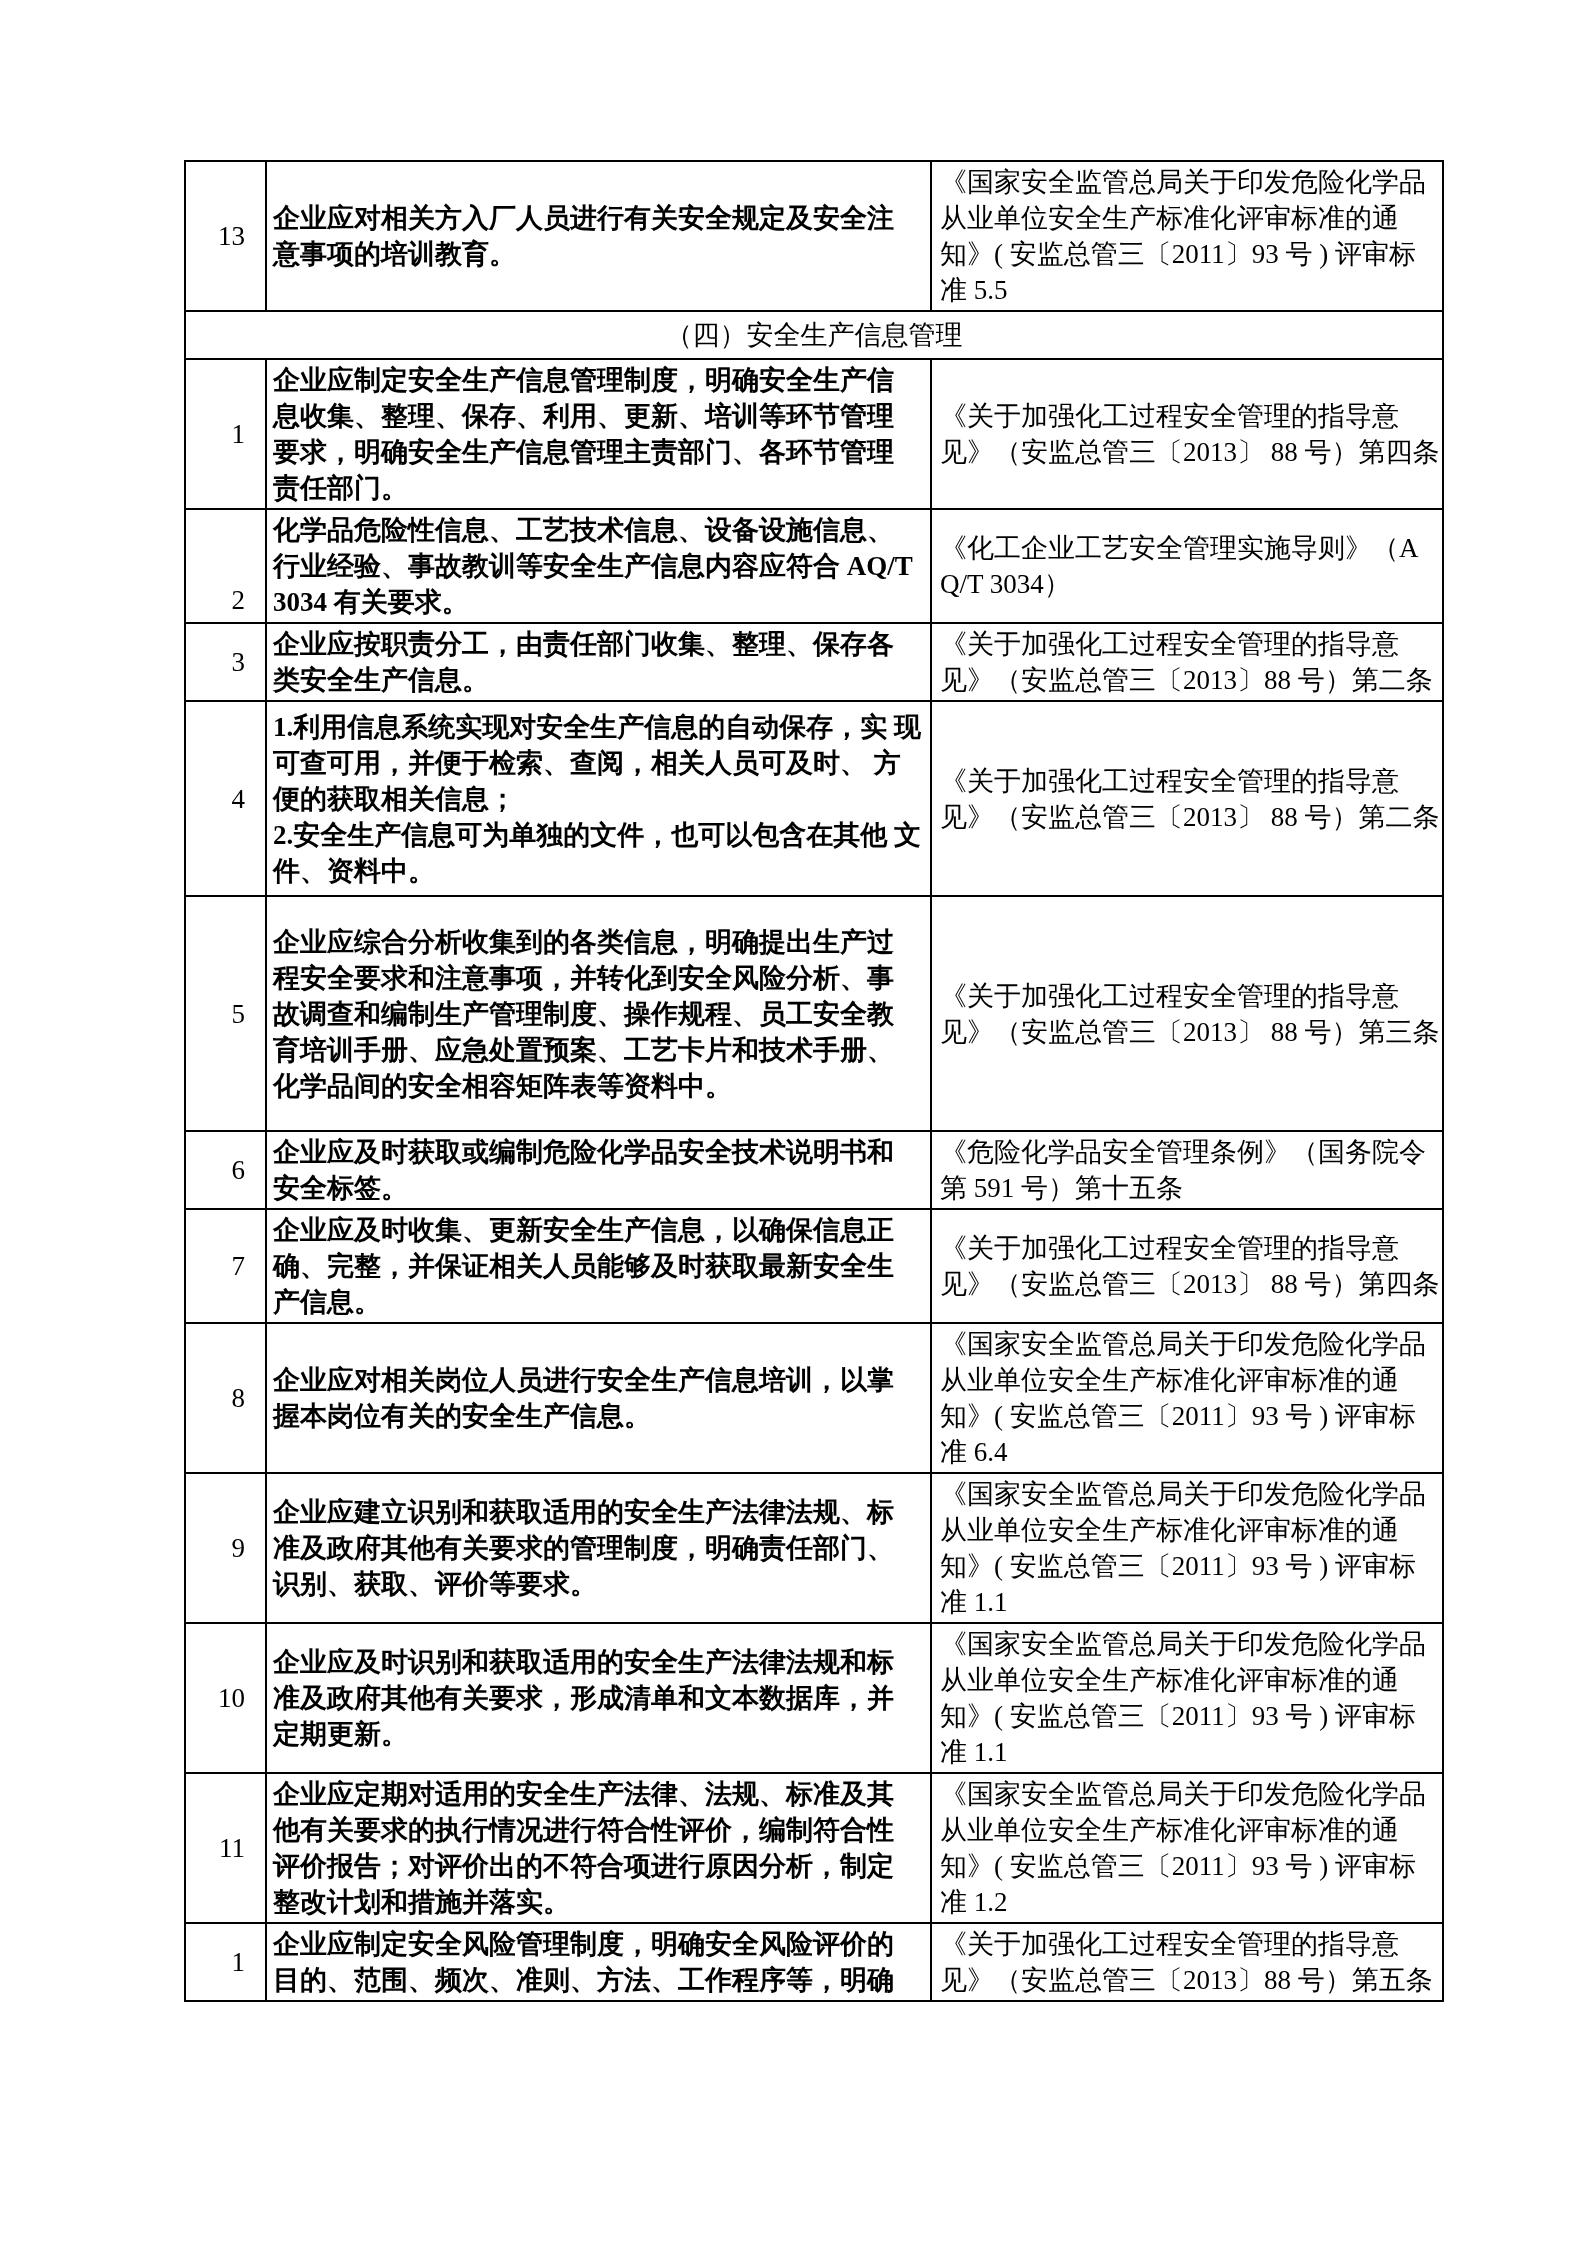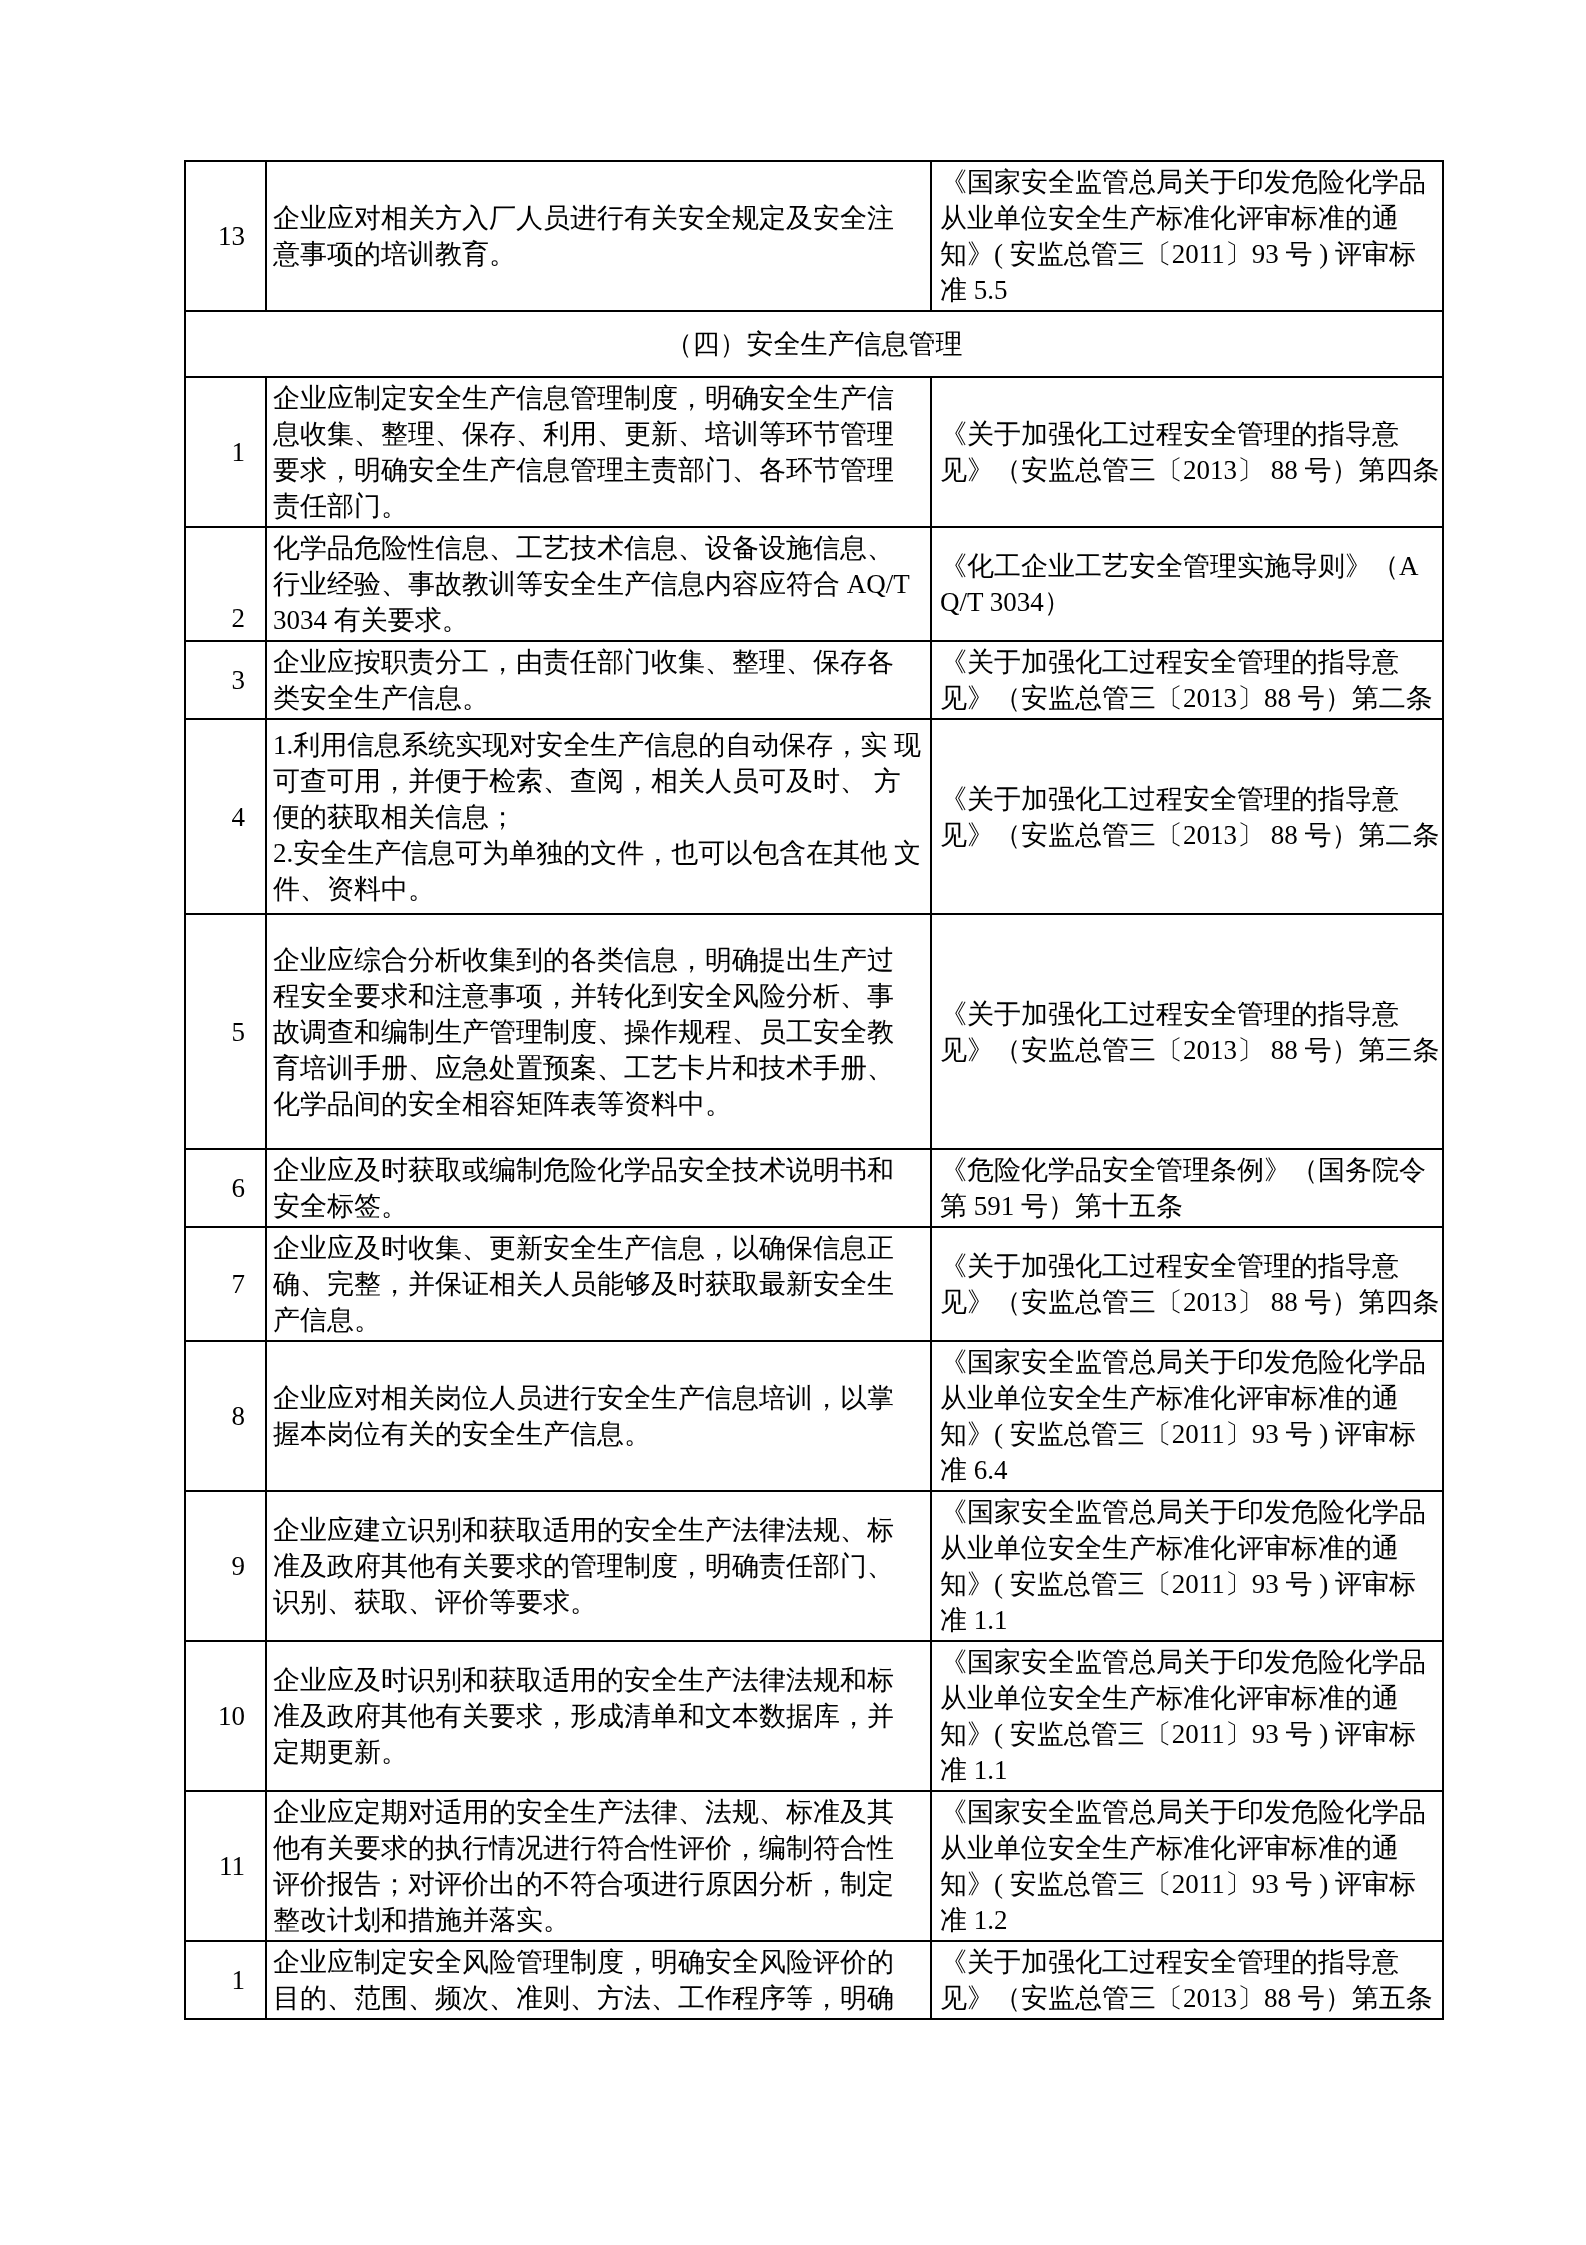--- a/index.html
+++ b/index.html
@@ -39,20 +39,21 @@
     padding: 0 20px;
   }
   td.num.num-bottom {
     vertical-align: bottom;
     padding-bottom: 4px;
   }
   td.content {
     text-align: left;
     padding: 2px 4px 2px 6px;
     white-space: pre-wrap;
+    font-weight: bold;
   }
   td.basis {
     text-align: left;
     padding: 2px 2px 2px 8px;
     white-space: pre-wrap;
     border-radius: 29px;
   }
   td.section {
     text-align: center;
     padding: 2px 4px;
@@ -68,21 +69,21 @@
     <col style="width:512px">
   </colgroup>
   <tbody>
 
     <tr style="height:146px">
       <td class="num">13</td>
       <td class="content">企业应对相关方入厂人员进行有关安全规定及安全注 意事项的培训教育。</td>
       <td class="basis">《国家安全监管总局关于印发危险化学品 从业单位安全生产标准化评审标准的通 知》( 安监总管三〔2011〕93 号 ) 评审标 准 5.5</td>
     </tr>
 
-    <tr style="height:66px">
+    <tr style="height:48px">
       <td class="section" colspan="3">（四）安全生产信息管理</td>
     </tr>
 
     <tr style="height:144px">
       <td class="num">1</td>
       <td class="content">企业应制定安全生产信息管理制度，明确安全生产信 息收集、整理、保存、利用、更新、培训等环节管理 要求，明确安全生产信息管理主责部门、各环节管理 责任部门。</td>
       <td class="basis">《关于加强化工过程安全管理的指导意见》（安监总管三〔2013〕 88 号）第四条</td>
     </tr>
 
     <tr style="height:103px">

